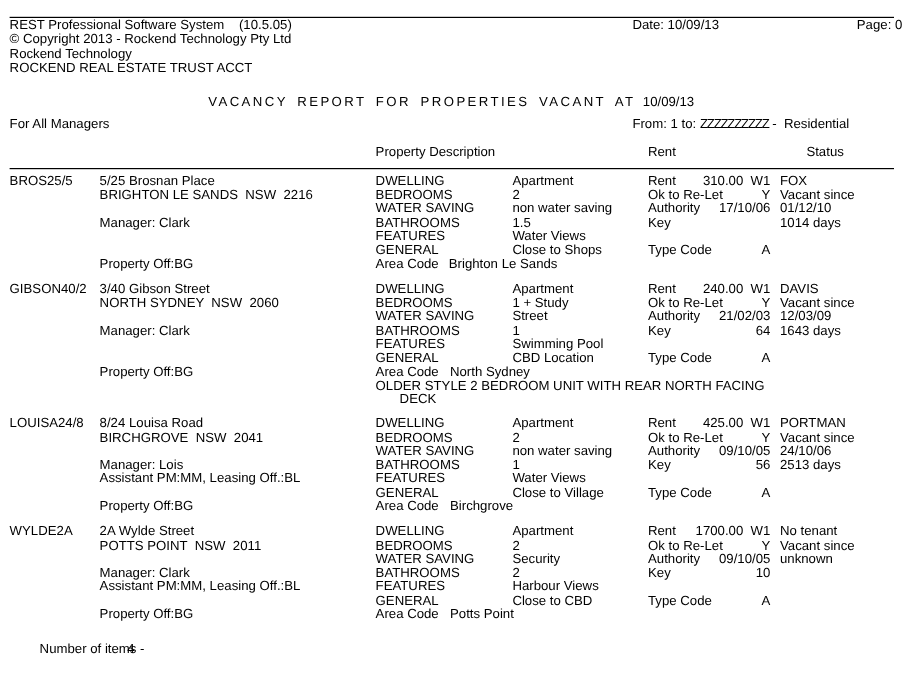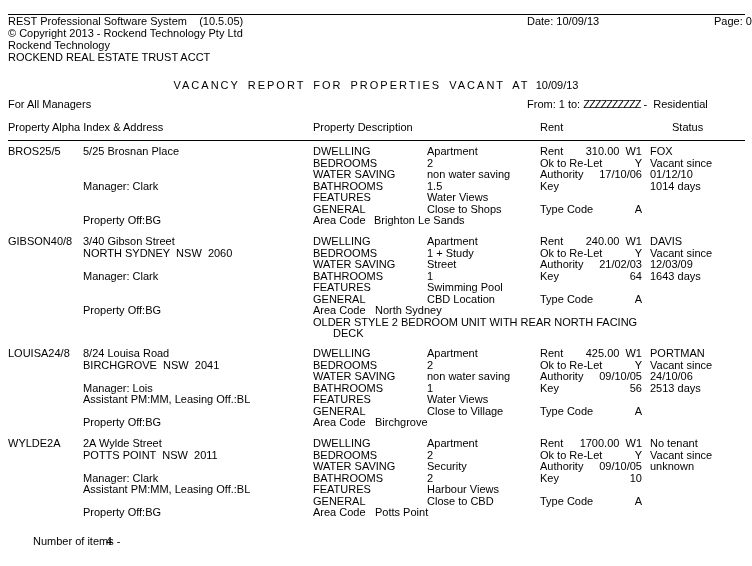--- a/index.html
+++ b/index.html
@@ -45,39 +45,39 @@
   <span class="t l-comp">Rockend Technology</span>
   <span class="t l-acct">ROCKEND REAL ESTATE TRUST ACCT</span>
   <span class="t l-date">Date: 10/09/13</span>
   <span class="t l-page">Page: 001</span>
 
   <div class="t title-line"><span class="title-spaced">VACANCY REPORT FOR PROPERTIES VACANT AT</span><span>  </span><span>10/09/13</span></div>
 
   <span class="t l-managers">For All Managers</span>
   <div class="t l-range"><span>From: 1 to: </span><span class="zcond">ZZZZZZZZZZ</span><span> -  Residential</span></div>
 
-  <span class="t h-c1">Property Alpha Index &amp; Address</span>
   <span class="t h-c2">Property Description</span>
   <span class="t h-c3">Rent</span>
   <span class="t h-c4">Status</span>
 
   <div class="rule header-rule"></div>
 
   <span class="t l-footer">Number of items -</span>
   <div class="block" style="top: 146px; height: 80.5px;">
       <div class="row" style="top: 0px;">
         <span class="t" style="left: 8px;">BROS25/5</span>
         <span class="t" style="left: 83px;">5/25 Brosnan Place</span>
         <span class="t" style="left: 313px;">DWELLING</span>
         <span class="t" style="left: 427px;">Apartment</span>
         <span class="t" style="left: 540px;">Rent</span>
         <span class="t rent-val">310.00  W1</span>
         <span class="t" style="left: 650px;">FOX</span>
       </div>
       <div class="row" style="top: 11.5px;">
+        <span class="t" style="left: 83px;">BRIGHTON LE SANDS  NSW  2216</span>
         <span class="t" style="left: 313px;">BEDROOMS</span>
         <span class="t" style="left: 427px;">2</span>
         <span class="t" style="left: 540px;">Ok to Re-Let</span>
         <span class="t rent-val">Y</span>
         <span class="t" style="left: 650px;">Vacant since</span>
       </div>
       <div class="row" style="top: 23px;">
         <span class="t" style="left: 313px;">WATER SAVING</span>
         <span class="t" style="left: 427px;">non water saving</span>
         <span class="t" style="left: 540px;">Authority</span>
@@ -102,21 +102,21 @@
         <span class="t rent-val">A</span>
       </div>
       <div class="row" style="top: 69px;">
         <span class="t" style="left: 83px;">Property Off:BG</span>
         <span class="t" style="left: 313px;">Area Code</span>
         <span class="t" style="left: 374px;">Brighton Le Sands</span>
       </div>
     </div>
     <div class="block" style="top: 236px; height: 103.5px;">
       <div class="row" style="top: 0px;">
-        <span class="t" style="left: 8px;">GIBSON40/8</span>
+        <span class="t" style="left: 8px;">GIBSON40/2</span>
         <span class="t" style="left: 83px;">3/40 Gibson Street</span>
         <span class="t" style="left: 313px;">DWELLING</span>
         <span class="t" style="left: 427px;">Apartment</span>
         <span class="t" style="left: 540px;">Rent</span>
         <span class="t rent-val">240.00  W1</span>
         <span class="t" style="left: 650px;">DAVIS</span>
       </div>
       <div class="row" style="top: 11.5px;">
         <span class="t" style="left: 83px;">NORTH SYDNEY  NSW  2060</span>
         <span class="t" style="left: 313px;">BEDROOMS</span>

